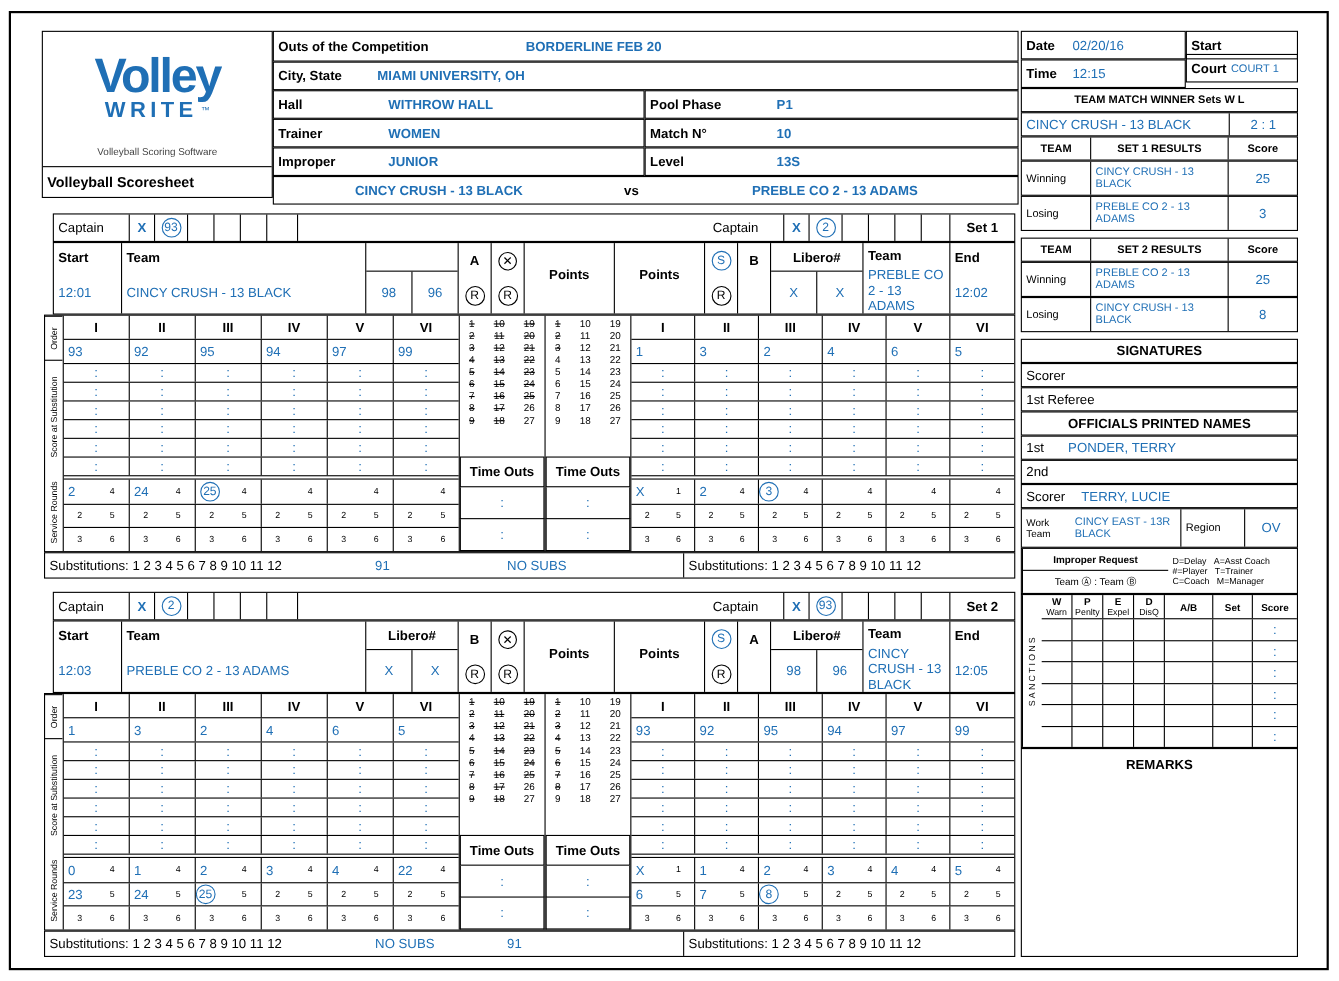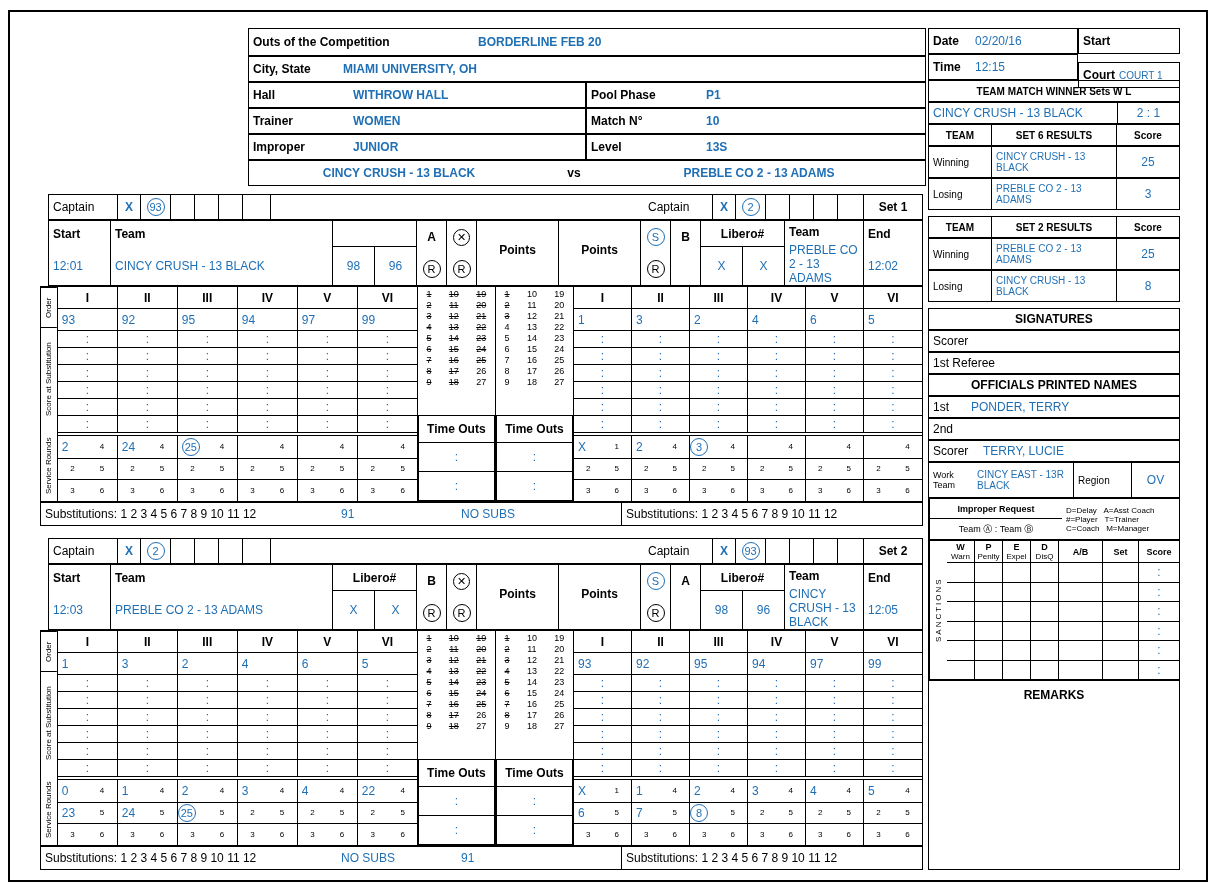--- a/index.html
+++ b/index.html
@@ -46,20 +46,36 @@
     font-weight:bold; font-size:44px; color:#1f6fb5; letter-spacing:-2px;
   }
 </style>
 </head>
 <body>
 
 <div class="sheet">
 
   <div class="bx" style="left:8px; top:10px; width:1200px; height:872px; border-width:2px;"></div>
 
+  <div class="bx" style="left:38px; top:28px; width:210px; height:152px;">
+    <div class="ctr" style="height:100px; flex-direction:column;">
+      <div class="logo-v" style="line-height:46px;">Volley</div>
+      <div style="display:flex; align-items:center; gap:3px; margin-top:-4px;">
+        <span class="bold blue" style="font-size:20px; letter-spacing:4px;">WRITE</span>
+        <span class="blue tiny">™</span>
+      </div>
+    </div>
+    <div class="ctr" style="height:18px;">
+      <span class="xs" style="color:#444;">Volleyball Scoring Software</span>
+    </div>
+    <div class="hline" style="left:0; top:122px; width:208px;"></div>
+    <div class="lft pad" style="height:28px; margin-top:4px;">
+      <span class="bold lg">Volleyball Scoresheet</span>
+    </div>
+  </div>
 
   <div class="bx" style="left:248px; top:28px; width:678px; height:28px;">
     <div class="lft pad bold" style="height:100%; width:100%;">
       <span style="width:225px; display:inline-block;">Outs of the Competition</span>
       <span class="blue">BORDERLINE FEB 20</span>
     </div>
   </div>
 
   <div class="bx" style="left:248px; top:56px; width:678px; height:26px;">
     <div class="lft pad bold" style="height:100%; width:100%;">
@@ -127,41 +143,41 @@
       <span class="blue"></span>
     </div>
   </div>
 
   <div class="bx" style="left:928px; top:54px; width:150px; height:26px;">
     <div class="lft pad" style="height:100%;">
       <span class="bold" style="width:42px; display:inline-block;">Time</span>
       <span class="blue">12:15</span>
     </div>
   </div>
-  <div class="bx" style="left:1078px; top:62px; width:102px; height:26px;">
+  <div class="bx" style="left:1078px; top:49px; width:102px; height:26px;">
     <div class="lft pad" style="height:100%;">
       <span class="bold" style="margin-right:4px;">Court</span>
       <span class="blue sm">COURT 1</span>
     </div>
   </div>
 
   <div class="bx" style="left:928px; top:80px; width:252px; height:22px;">
     <div class="ctr bold sm" style="height:100%;">TEAM  MATCH WINNER Sets   W    L</div>
   </div>
   <div class="bx" style="left:928px; top:102px; width:252px; height:22px;">
     <div style="display:flex; height:100%;">
       <span class="lft pad blue" style="width:188px;">CINCY CRUSH - 13 BLACK</span>
       <span class="ctr blue" style="width:62px; border-left:1px solid #000;">2 : 1</span>
     </div>
   </div>
 
   <div class="bx" style="left:928px; top:124px; width:252px; height:22px;">
     <div style="display:flex; height:100%;" class="bold sm">
       <span class="ctr" style="width:62px;">TEAM</span>
-      <span class="ctr" style="width:126px; border-left:1px solid #000; border-right:1px solid #000;">SET 6 RESULTS</span>
+      <span class="ctr" style="width:126px; border-left:1px solid #000; border-right:1px solid #000;">SET 1 RESULTS</span>
       <span class="ctr" style="width:62px;">Score</span>
     </div>
   </div>
   <div class="bx" style="left:928px; top:146px; width:252px; height:32px;">
     <div style="display:flex; height:100%;">
       <span class="lft pad sm" style="width:62px;">Winning</span>
       <span class="lft pad blue sm" style="width:126px; border-left:1px solid #000; border-right:1px solid #000;">CINCY CRUSH - 13 BLACK</span>
       <span class="ctr blue" style="width:62px;">25</span>
     </div>
   </div>

